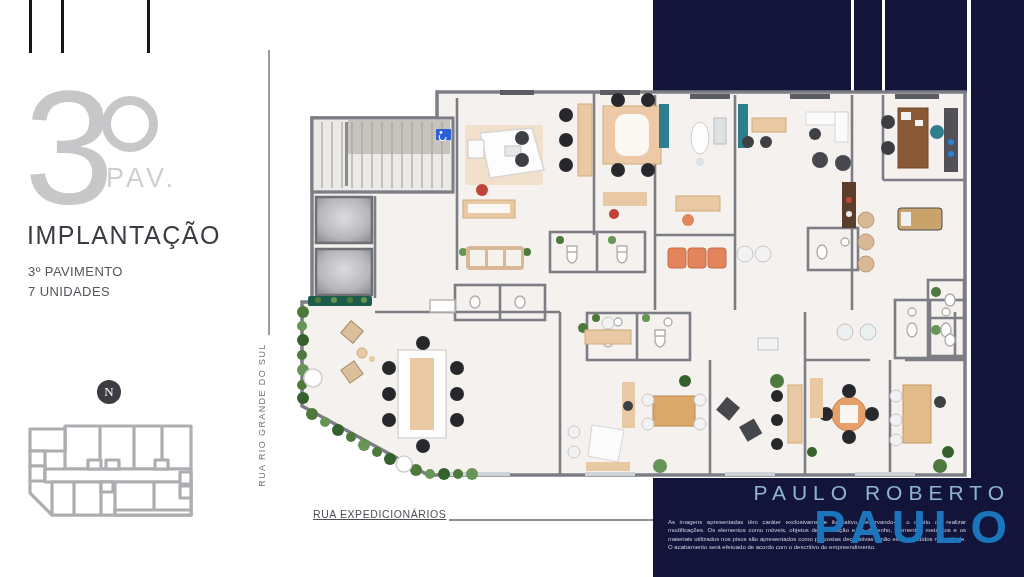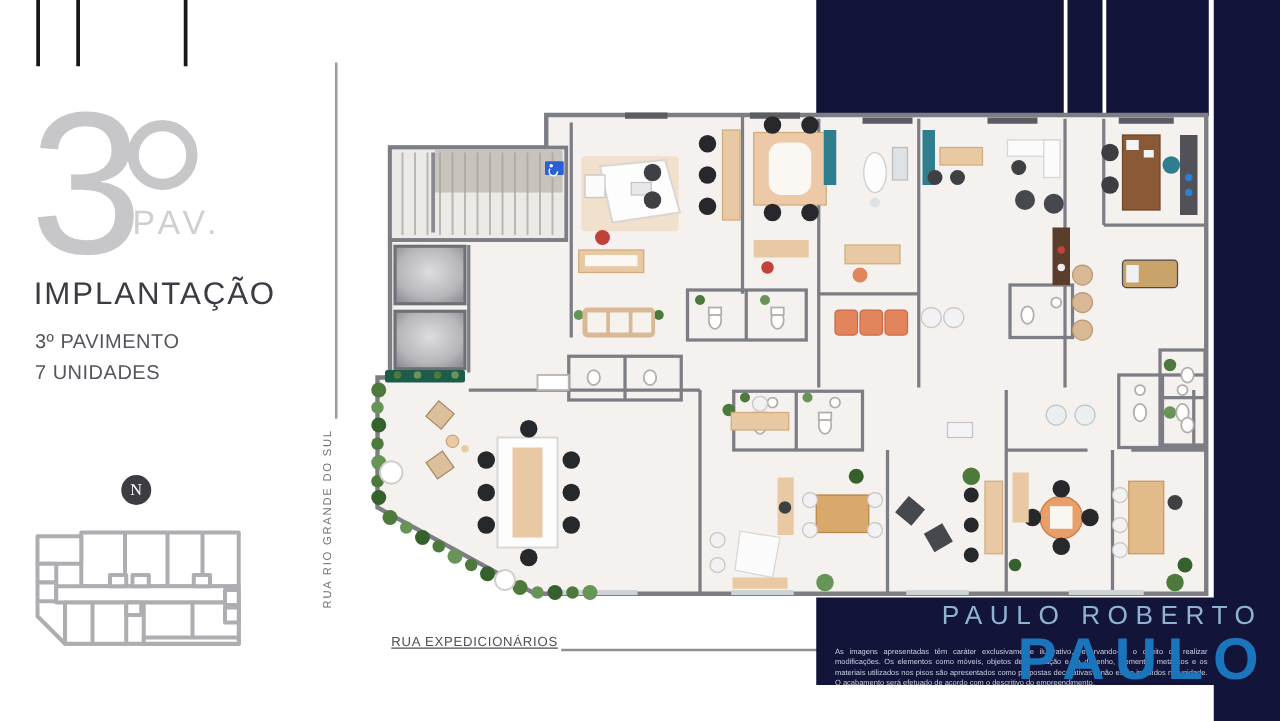--- a/index.html
+++ b/index.html
@@ -7,37 +7,37 @@
         font-family:"Liberation Sans",sans-serif;}
   
   .topline{position:absolute;top:0;width:3px;height:53px;background:#17171b;}
   
   .num3{position:absolute;left:24px;top:66px;font-size:162px;line-height:1;color:#c7c7c9;
         font-weight:400;letter-spacing:-6px;}
   .ring{position:absolute;left:102px;top:96px;width:38px;height:38px;border:9px solid #c7c7c9;
         border-radius:50%;}
   .pav{position:absolute;left:106px;top:163px;font-size:27px;letter-spacing:4px;color:#cfcfd1;}
   .title{position:absolute;left:27px;top:221px;font-size:25px;letter-spacing:1.5px;color:#3b3b44;}
-  .details{position:absolute;left:28px;top:262px;font-size:16px;letter-spacing:.4px;
+  .details{position:absolute;left:28px;top:262px;font-size:13px;letter-spacing:.4px;
         color:#55555d;line-height:1.55;}
   .compass{position:absolute;left:97px;top:380px;width:24px;height:24px;border-radius:50%;
         background:#3c3c42;color:#ffffff;display:flex;align-items:center;justify-content:center;
         font-family:"Liberation Serif",serif;font-size:13px;}
   .vrule{position:absolute;left:268px;top:50px;width:1.5px;height:285px;background:#9b9ba1;}
   .vstreet{position:absolute;left:257px;top:497px;width:164px;transform:rotate(-90deg);
         transform-origin:0 0;font-size:9px;letter-spacing:1.4px;color:#6f6f78;text-align:center;
         white-space:nowrap;}
   .hstreet{position:absolute;left:313px;top:508px;font-size:10.5px;letter-spacing:.6px;color:#4e4e55;text-decoration:underline;}
   .hline{position:absolute;left:449px;top:519px;width:206px;height:2px;background:#8e8e94;}
   
   .navy-top{position:absolute;left:653px;top:0;width:314px;height:93px;background:#121539;}
   .gap1{position:absolute;left:851px;top:0;width:3px;height:93px;background:#ffffff;}
   .gap2{position:absolute;left:882px;top:0;width:3px;height:93px;background:#ffffff;}
   .navy-right{position:absolute;left:971px;top:0;width:53px;height:577px;background:#121539;}
-  .navy-bottom{position:absolute;left:653px;top:478px;width:371px;height:70px;background:#121539;}
+  .navy-bottom{position:absolute;left:653px;top:478px;width:371px;height:99px;background:#121539;}
   .brand1{position:absolute;right:14px;top:3px;font-size:21px;letter-spacing:6px;color:#8fb3d2;
         white-space:nowrap;}
   .brand2{position:absolute;right:9px;top:21px;font-size:47px;font-weight:bold;letter-spacing:8px;
         color:#1b75bc;z-index:2;white-space:nowrap;}
   .disc{position:absolute;left:15px;top:40px;width:298px;font-size:6px;line-height:1.4;
         color:#c9cedd;text-align:justify;z-index:1;}
   svg{position:absolute;left:0;top:0;pointer-events:none;}
 </style>
 </head>
 <body>

